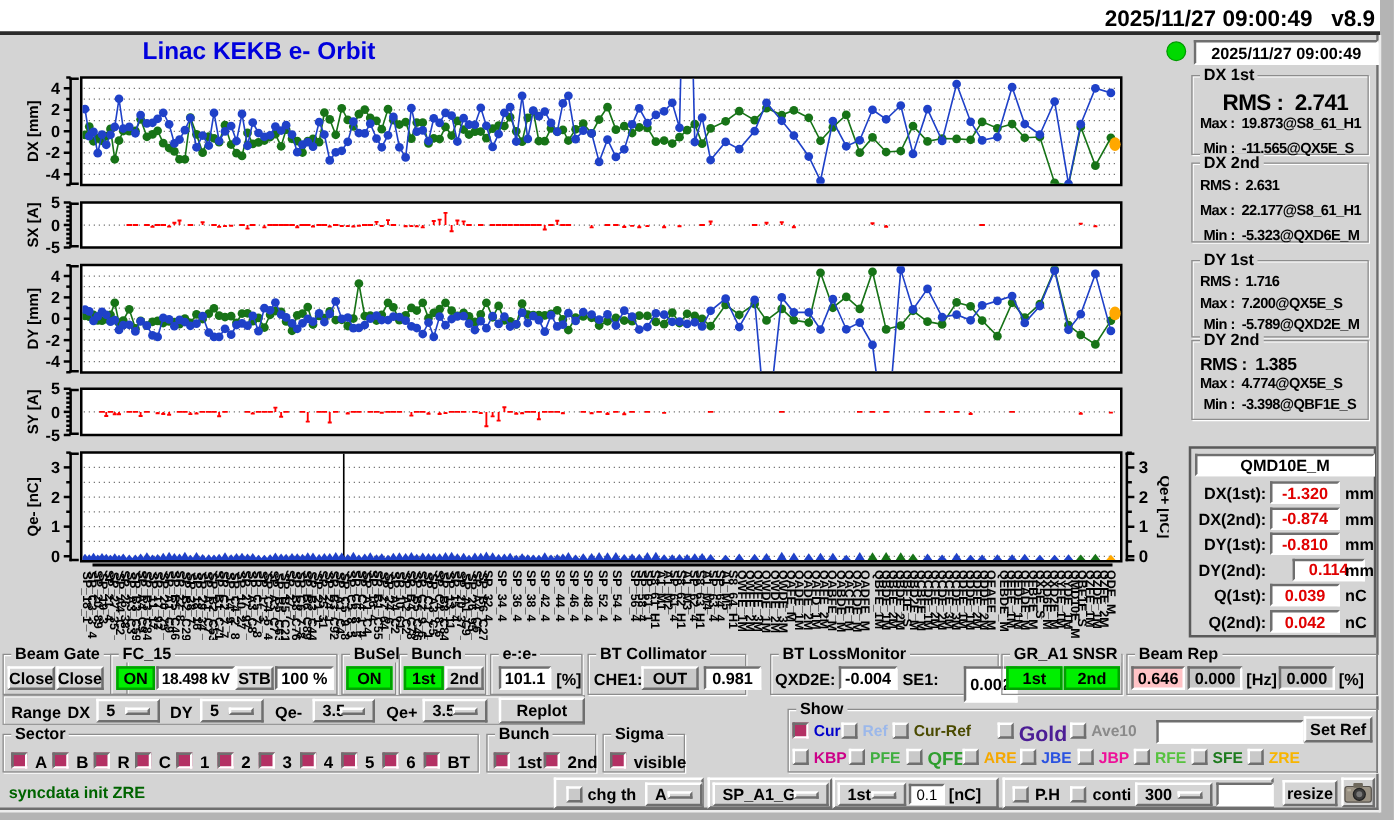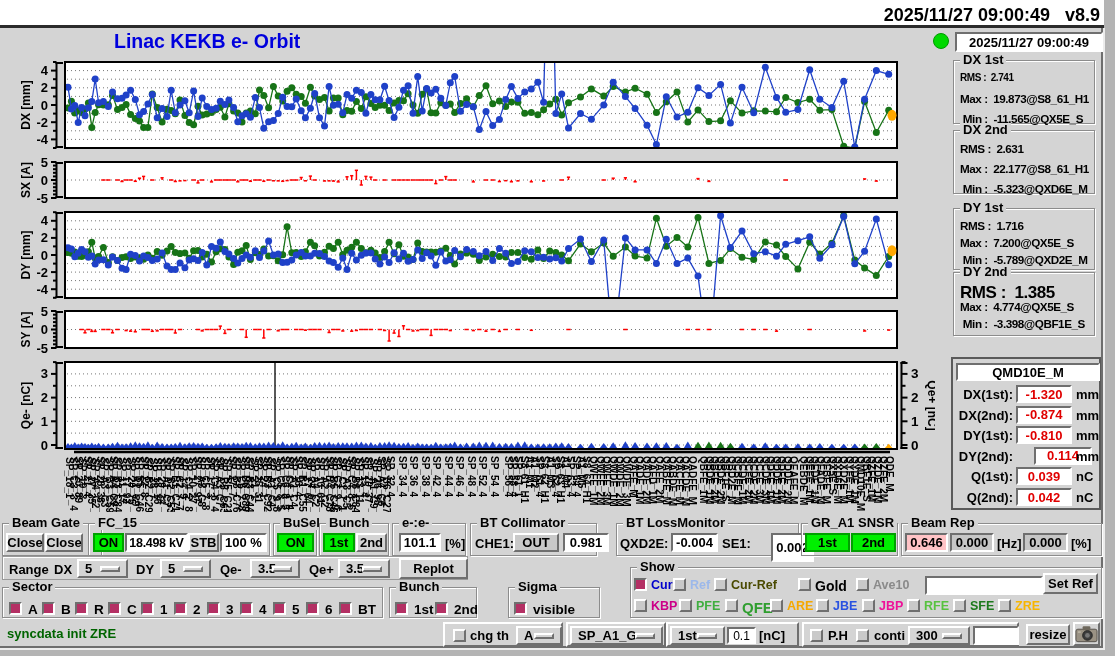--- a/index.html
+++ b/index.html
@@ -1317,39 +1317,39 @@
 <text x="857.0" y="456.0" transform="rotate(90 857.0 456.0)">QMD10E_M</text>
 <text x="862.7" y="456.0" transform="rotate(90 862.7 456.0)">QBF1E_S</text>
 <text x="868.4" y="456.0" transform="rotate(90 868.4 456.0)">QZFE_1M</text>
 <text x="874.1" y="456.0" transform="rotate(90 874.1 456.0)">QZDE_1M</text>
 <text x="879.8" y="456.0" transform="rotate(90 879.8 456.0)">QZFE_2M</text>
 <text x="885.5" y="456.0" transform="rotate(90 885.5 456.0)">QDE_M</text>
 </g>
 </svg>
 <div class="abs grp" style="left:953px;top:60px;width:142px;height:64px">
     <div class="glab">DX 1st</div>
-    <div class="abs b" style="left:6px;top:11px;font-size:10px;letter-spacing:-0.45px;white-space:nowrap">RMS :&nbsp; 2.741</div>
+    <div class="abs b" style="left:24px;top:11px;font-size:18px;letter-spacing:-0.45px;white-space:nowrap">RMS :&nbsp; 2.741</div>
     <div class="abs b" style="left:6px;top:31px;font-size:11.7px;letter-spacing:-0.45px;white-space:nowrap">Max :&nbsp; 19.873@S8_61_H1</div>
     <div class="abs b" style="left:6px;top:51px;font-size:11.7px;letter-spacing:-0.45px;white-space:nowrap">&nbsp;Min :&nbsp; -11.565@QX5E_S</div>
   </div>
 <div class="abs grp" style="left:953px;top:130px;width:142px;height:64px">
     <div class="glab">DX 2nd</div>
     <div class="abs b" style="left:6px;top:11px;font-size:11.7px;letter-spacing:-0.45px;white-space:nowrap">RMS :&nbsp; 2.631</div>
     <div class="abs b" style="left:6px;top:31px;font-size:11.7px;letter-spacing:-0.45px;white-space:nowrap">Max :&nbsp; 22.177@S8_61_H1</div>
     <div class="abs b" style="left:6px;top:51px;font-size:11.7px;letter-spacing:-0.45px;white-space:nowrap">&nbsp;Min :&nbsp; -5.323@QXD6E_M</div>
   </div>
 <div class="abs grp" style="left:953px;top:208px;width:142px;height:62px">
     <div class="glab">DY 1st</div>
     <div class="abs b" style="left:6px;top:10px;font-size:11.7px;letter-spacing:-0.45px;white-space:nowrap">RMS :&nbsp; 1.716</div>
     <div class="abs b" style="left:6px;top:27px;font-size:11.7px;letter-spacing:-0.45px;white-space:nowrap">Max :&nbsp; 7.200@QX5E_S</div>
     <div class="abs b" style="left:6px;top:44px;font-size:11.7px;letter-spacing:-0.45px;white-space:nowrap">&nbsp;Min :&nbsp; -5.789@QXD2E_M</div>
   </div>
 <div class="abs grp" style="left:953px;top:272px;width:142px;height:64px">
     <div class="glab">DY 2nd</div>
-    <div class="abs b" style="left:6px;top:10px;font-size:17px;letter-spacing:-0.45px;white-space:nowrap">RMS :&nbsp; 1.385</div>
+    <div class="abs b" style="left:6px;top:10px;font-size:14px;letter-spacing:-0.45px;white-space:nowrap">RMS :&nbsp; 1.385</div>
     <div class="abs b" style="left:6px;top:27px;font-size:11.7px;letter-spacing:-0.45px;white-space:nowrap">Max :&nbsp; 4.774@QX5E_S</div>
     <div class="abs b" style="left:6px;top:44px;font-size:11.7px;letter-spacing:-0.45px;white-space:nowrap">&nbsp;Min :&nbsp; -3.398@QBF1E_S</div>
   </div>
 <div class="abs" style="left:951px;top:357px;width:150px;height:153px;border:2px solid #5a5a5a;background:#d4d4d4">
     <div class="abs sunk fld" style="left:3px;top:4px;width:144px;height:18px">QMD10E_M</div>
     <div class="abs b" style="left:0px;top:28px;width:60px;text-align:right;font-size:13px">DX(1st):</div>
     <div class="abs sunk fld" style="left:63px;top:26px;width:56px;height:18px;color:#e00000">-1.320</div>
     <div class="abs b" style="left:123px;top:28px;font-size:13px">mm</div>
     <div class="abs b" style="left:0px;top:48.6px;width:60px;text-align:right;font-size:13px">DX(2nd):</div>
     <div class="abs sunk fld" style="left:63px;top:46.6px;width:56px;height:18px;color:#e00000">-0.874</div>
@@ -1458,35 +1458,35 @@
     <div class="abs cb" style="left:336px;top:14px"></div>
     <div class="abs b" style="left:355px;top:14px;font-size:13.5px;color:#000;white-space:nowrap">BT</div>
   </div>
 <div class="abs grp" style="left:389px;top:587px;width:88px;height:31px">
     <div class="glab">Bunch</div>
     <div class="abs cb" style="left:5px;top:14px"></div>
     <div class="abs b" style="left:24px;top:14px;font-size:13.5px;color:#000;white-space:nowrap">1st</div>
     <div class="abs cb" style="left:45px;top:14px"></div>
     <div class="abs b" style="left:64px;top:14px;font-size:13.5px;color:#000;white-space:nowrap">2nd</div>
   </div>
-<div class="abs grp" style="left:508px;top:587px;width:92px;height:31px">
+<div class="abs grp" style="left:482px;top:587px;width:66px;height:31px">
     <div class="glab">Sigma</div>
     <div class="abs cb" style="left:5px;top:14px"></div>
     <div class="abs b" style="left:24px;top:14px;font-size:13.5px;color:#000;white-space:nowrap">visible</div>
   </div>
 <div class="abs grp" style="left:630px;top:567px;width:472px;height:51px">
     <div class="glab">Show</div>
     <div class="abs cb" style="left:3px;top:10px"></div>
     <div class="abs b" style="left:20px;top:10px;font-size:12.5px;color:#0000cc;white-space:nowrap">Cur</div>
     <div class="abs cbu" style="left:42px;top:10px"></div>
     <div class="abs b" style="left:59px;top:10px;font-size:12.5px;color:#9cb8ea;white-space:nowrap">Ref</div>
     <div class="abs cbu" style="left:83px;top:10px"></div>
     <div class="abs b" style="left:100px;top:10px;font-size:12.5px;color:#4a4a00;white-space:nowrap">Cur-Ref</div>
     <div class="abs cbu" style="left:167px;top:10px"></div>
-    <div class="abs b" style="left:184px;top:10px;font-size:14px;color:#000000;white-space:nowrap">Gold</div>
+    <div class="abs b" style="left:184px;top:10px;font-size:17px;color:#4c1d95;white-space:nowrap">Gold</div>
     <div class="abs cbu" style="left:225px;top:10px"></div>
     <div class="abs b" style="left:242px;top:10px;font-size:12.5px;color:#8a8a8a;white-space:nowrap">Ave10</div>
     <div class="abs sunk fld" style="left:294px;top:8px;width:118px;height:19px"></div>
     <div class="abs cbu" style="left:3px;top:31px"></div>
     <div class="abs b" style="left:20px;top:31px;font-size:12.5px;color:#cc0088;white-space:nowrap">KBP</div>
     <div class="abs cbu" style="left:48px;top:31px"></div>
     <div class="abs b" style="left:65px;top:31px;font-size:12.5px;color:#3fae3f;white-space:nowrap">PFE</div>
     <div class="abs cbu" style="left:94px;top:31px"></div>
     <div class="abs b" style="left:111px;top:31px;font-size:15px;color:#2f9e2f;white-space:nowrap">QFE</div>
     <div class="abs cbu" style="left:139px;top:31px"></div>

